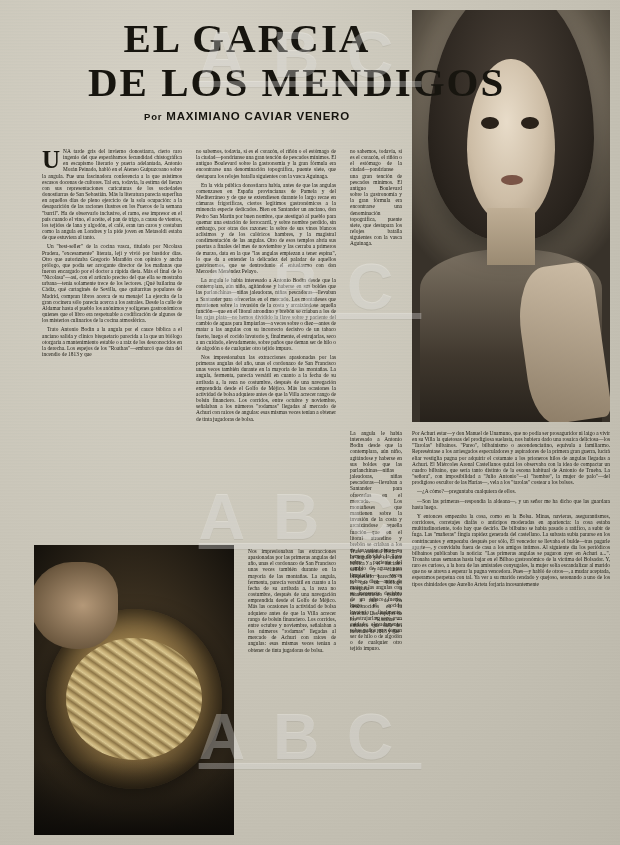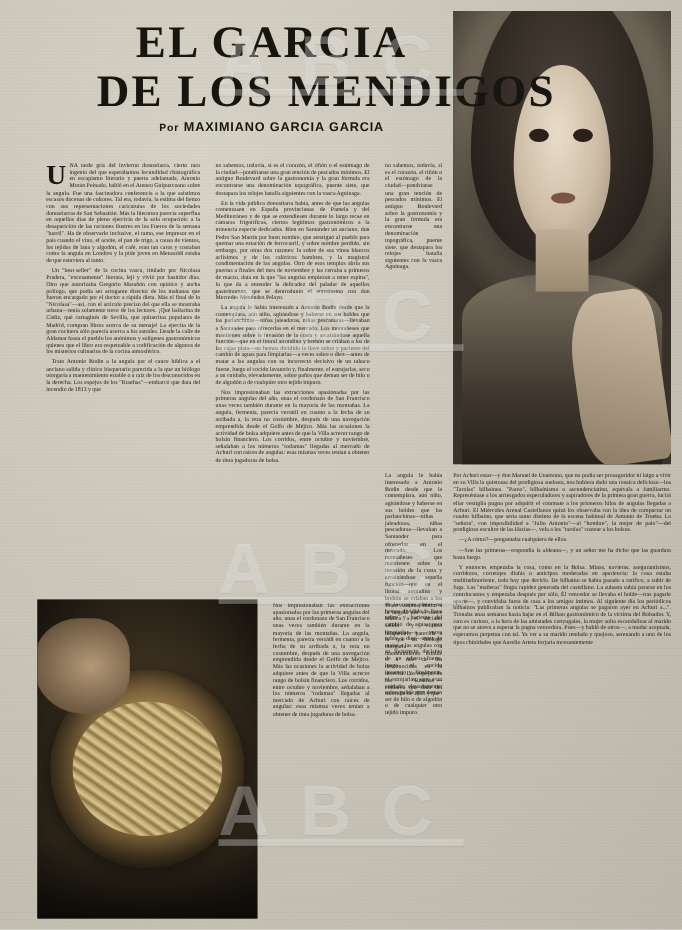--- a/index.html
+++ b/index.html
@@ -196,21 +196,21 @@
   <div class="watermark wm1">ABC</div>
   <div class="watermark wm2">ABC</div>
   <div class="watermark wm3">ABC</div>
   <div class="watermark wm4">ABC</div>
 
   <div class="headline">
     <div class="l1">EL GARCIA</div>
     <div class="l2">DE LOS MENDIGOS</div>
     <div class="byline">
       <span class="small">Por</span>
-      <span>MAXIMIANO GARCIA GARCIA</span>
+      <span>MAXIMIANO CAVIAR VENERO</span>
     </div>
   </div>
 
   <div class="photo-top">
     <div class="portrait">
       <div class="p-body"></div>
       <div class="p-hair"></div>
       <div class="p-face"></div>
       <div class="p-eye l"></div>
       <div class="p-eye r"></div>

